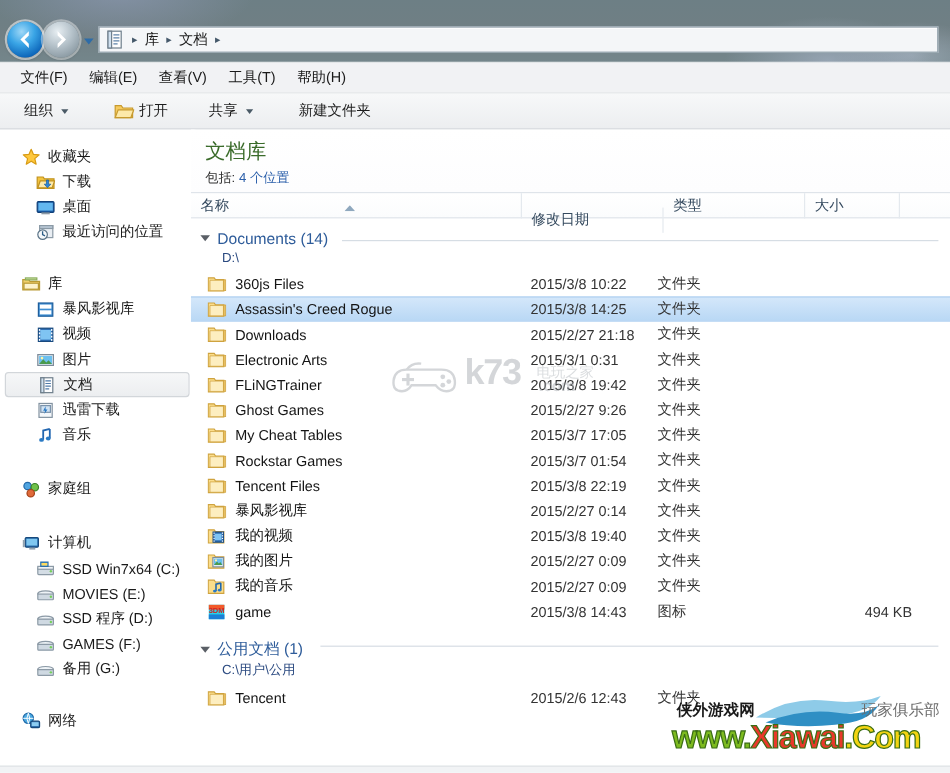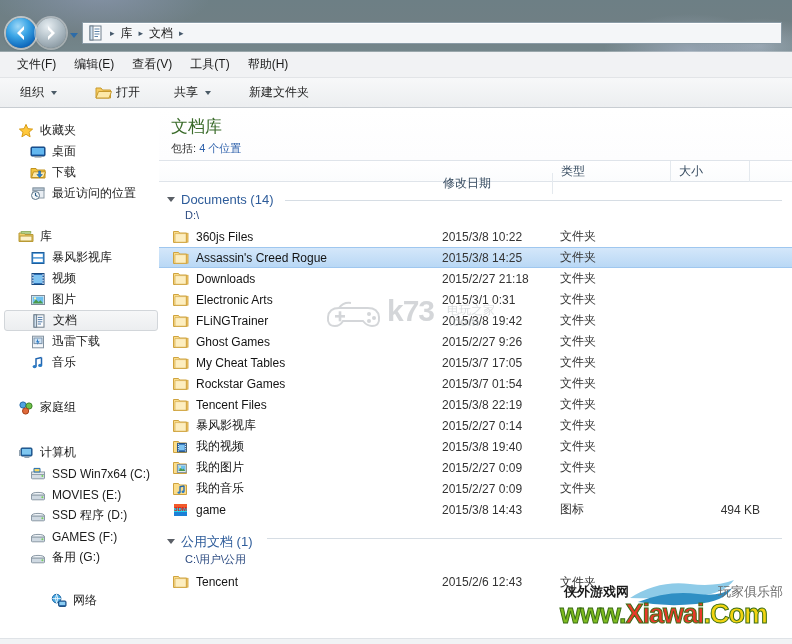--- a/index.html
+++ b/index.html
@@ -144,21 +144,21 @@
     display: flex; align-items: center; height: 21px; position: relative;
     font-size: 12px; color: #141414; cursor: default;
   }
   .row.selected {
     background: linear-gradient(180deg,#d4e7fa 0%, #b9d8f5 100%);
     border-top: 1px solid #9fc7ef; border-bottom: 1px solid #9fc7ef;
     height: 21px;
   }
   .row .c-name { position: absolute; left: 14px; display: flex; align-items: center; gap: 7px; white-space: nowrap; }
   .row .c-date { position: absolute; left: 283px; color: #333; white-space: nowrap; }
-  .row .c-type { position: absolute; left: 401px; color: #333; white-space: nowrap; }
+  .row .c-type { position: absolute; left: 389px; color: #333; white-space: nowrap; }
   .row .c-size { position: absolute; left: 519px; width: 82px; text-align: right; color: #333; white-space: nowrap; }
 
   .fico { width: 16px; height: 14px; flex: 0 0 16px; position: relative; }
 
   
   #wm-k73 {
     position: absolute; left: 325px; top: 292px; width: 200px; height: 46px;
     opacity: .42; pointer-events: none; user-select: none;
   }
   #wm-k73 .k73txt {
@@ -274,36 +274,36 @@
       <span class="sb-ico">
         <svg width="16" height="16" viewBox="0 0 16 16">
           <path d="M8 1.4 L9.9 5.7 L14.6 6.1 L11 9.2 L12.1 13.8 L8 11.3 L3.9 13.8 L5 9.2 L1.4 6.1 L6.1 5.7 Z" fill="#ffc83d" stroke="#d89b14" stroke-width="1" stroke-linejoin="round"></path>
         </svg>
       </span>
       <span>收藏夹</span>
     </div>
     <div class="sb-row child">
       <span class="sb-ico">
         <svg width="16" height="16" viewBox="0 0 16 16">
+          <path d="M1 3.5 L6 3.5 L7 5 L15 5 L15 13 L1 13 Z" fill="#f3c43f" stroke="#c1921f"></path>
+          <path d="M1.5 12.5 L3.5 6.8 L15.5 6.8 L13.5 12.5 Z" fill="#fce9ab" stroke="#c1921f"></path>
+          <path d="M10.5 6 L10.5 9.5 L12.3 9.5 L9.6 12.5 L6.9 9.5 L8.7 9.5 L8.7 6 Z" fill="#2b84d8" stroke="#1a5f9e" stroke-width=".6"></path>
+        </svg>
+      </span>
+      <span>下载</span>
+    </div>
+    <div class="sb-row child">
+      <span class="sb-ico">
+        <svg width="16" height="16" viewBox="0 0 16 16">
           <rect x="1" y="3" width="14" height="9" rx="1" fill="#1e5fa8" stroke="#0f3f78"></rect>
           <rect x="2" y="4" width="12" height="6.5" fill="#63b7ef"></rect>
           <rect x="4.5" y="12" width="7" height="1.6" fill="#8d9aa6"></rect>
         </svg>
       </span>
       <span>桌面</span>
-    </div>
-    <div class="sb-row child">
-      <span class="sb-ico">
-        <svg width="16" height="16" viewBox="0 0 16 16">
-          <path d="M1 3.5 L6 3.5 L7 5 L15 5 L15 13 L1 13 Z" fill="#f3c43f" stroke="#c1921f"></path>
-          <path d="M1.5 12.5 L3.5 6.8 L15.5 6.8 L13.5 12.5 Z" fill="#fce9ab" stroke="#c1921f"></path>
-          <path d="M10.5 6 L10.5 9.5 L12.3 9.5 L9.6 12.5 L6.9 9.5 L8.7 9.5 L8.7 6 Z" fill="#2b84d8" stroke="#1a5f9e" stroke-width=".6"></path>
-        </svg>
-      </span>
-      <span>下载</span>
     </div>
     <div class="sb-row child">
       <span class="sb-ico">
         <svg width="16" height="16" viewBox="0 0 16 16">
           <rect x="3" y="2" width="11" height="10" fill="#e9eef3" stroke="#8b9aa6"></rect>
           <rect x="3" y="2" width="11" height="2.4" fill="#b9c8d6" stroke="#8b9aa6"></rect>
           <circle cx="5.5" cy="9.5" r="4" fill="#f5f8fa" stroke="#5b7487"></circle>
           <path d="M5.5 6.8 L5.5 9.5 L7.5 10.6" stroke="#2b5d86" stroke-width="1.1" fill="none"></path>
         </svg>
       </span>
@@ -471,21 +471,21 @@
         <svg width="16" height="16" viewBox="0 0 16 16">
           <path d="M1.5 7.8 L14.5 7.8 L14.5 12 Q14.5 12.8 13.7 12.8 L2.3 12.8 Q1.5 12.8 1.5 12 Z" fill="#cfd9e2" stroke="#8c9aa6"></path>
           <path d="M1.5 8 Q1.5 5.4 8 5.4 Q14.5 5.4 14.5 8 Z" fill="#eef3f7" stroke="#8c9aa6"></path>
           <circle cx="12.4" cy="10.3" r="1" fill="#74d05a"></circle>
         </svg>
       </span>
       <span>备用 (G:)</span>
     </div>
   </div>
 
-  <div class="sb-group" style="margin-top:22px;margin-left:33px;">
+  <div class="sb-group" style="margin-top:22px;">
     <div class="sb-row root">
       <span class="sb-ico">
         <svg width="16" height="16" viewBox="0 0 16 16">
           <circle cx="5.6" cy="5.6" r="4.3" fill="#4aa9e2" stroke="#1f6aa8"></circle>
           <path d="M1.3 5.6 H9.9 M5.6 1.3 Q3.2 5.6 5.6 9.9 M5.6 1.3 Q8 5.6 5.6 9.9" stroke="#ffffff" fill="none" stroke-width=".8"></path>
           <rect x="7.6" y="8" width="7.4" height="5.4" rx="1" fill="#2f6fae" stroke="#16497c"></rect>
           <rect x="8.4" y="8.8" width="5.8" height="3.2" fill="#8ccdf2"></rect>
         </svg>
       </span>
       <span>网络</span>
@@ -497,20 +497,28 @@
 
   <div id="lib-header">
     <div id="lib-title">文档库</div>
     <div id="lib-sub">
       <span>包括:</span>
       <a href="#">4 个位置</a>
     </div>
   </div>
 
   <div id="colhdr">
+    <div class="col" style="left:0; width:276px;">
+      <span>名称</span>
+      <span class="sortmark" style="left:128px;">
+        <svg width="9" height="5" viewBox="0 0 9 5">
+            <path d="M4.5 0 L9 5 L0 5 Z" fill="#8fa8be"></path>
+          </svg>
+      </span>
+    </div>
     <div class="col" style="left:276px; width:118px;margin-top:12px;">
       <span>修改日期</span>
     </div>
     <div class="col" style="left:394px; width:118px;">
       <span>类型</span>
     </div>
     <div class="col" style="left:512px; width:79px;">
       <span>大小</span>
     </div>
     <div class="col" style="left:591px; width:42px; border-right:none;"></div>

